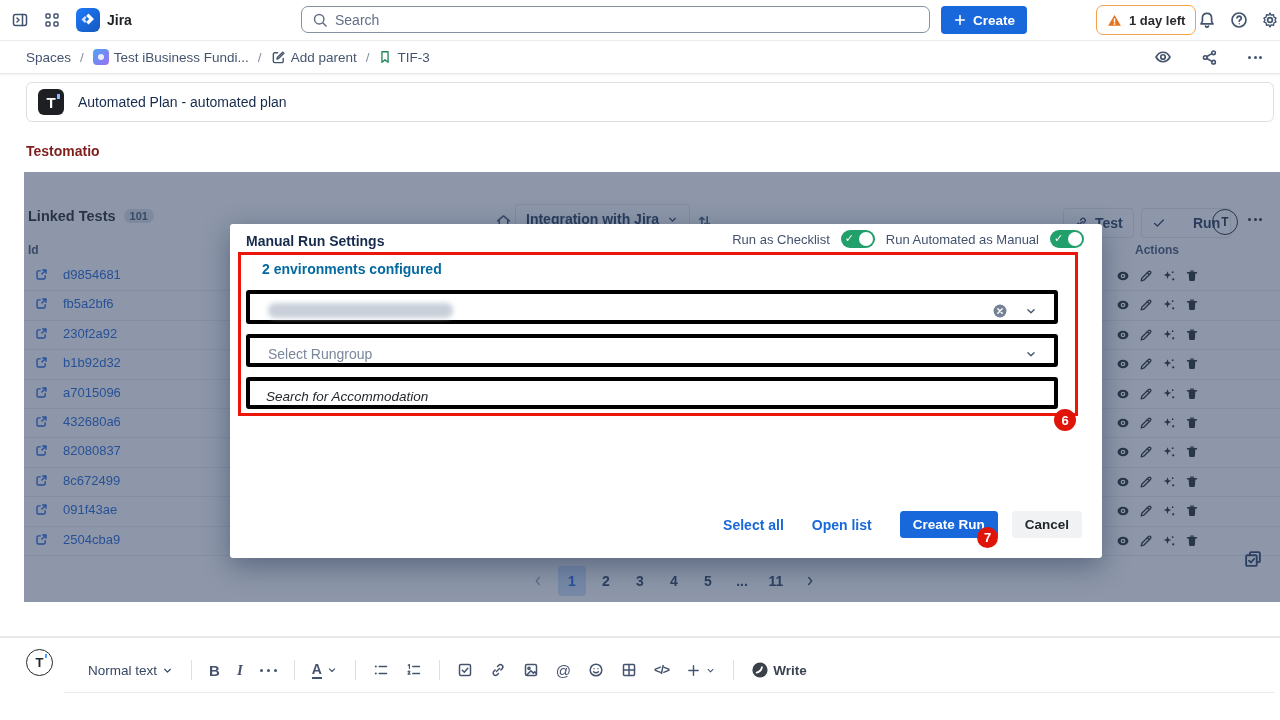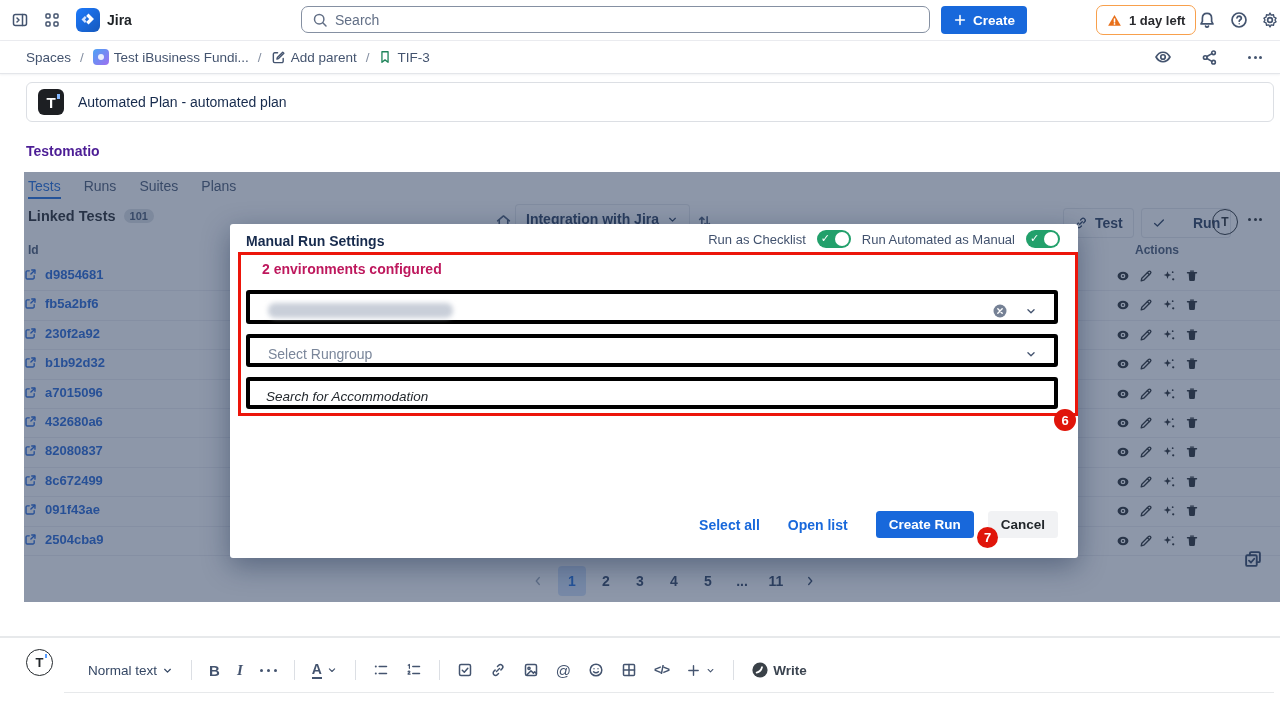--- a/index.html
+++ b/index.html
@@ -34,53 +34,53 @@
   .crumb-actions{position:absolute;right:10px;top:4px;display:flex;gap:16px;align-items:center;color:#44546F;}
   .crumb-actions .act{width:30px;height:24px;display:flex;align-items:center;justify-content:center;cursor:pointer;}
 
   
   .plan-card{position:absolute;left:26px;top:82px;width:1248px;height:40px;border:1px solid #DCDFE4;border-radius:6px;
              box-sizing:border-box;display:flex;align-items:center;gap:14px;padding-left:11px;background:#fff;}
   .tlogo{width:26px;height:26px;border-radius:6px;background:#1D1F23;color:#fff;display:flex;align-items:center;
          justify-content:center;font-size:15px;font-weight:bold;position:relative;}
   .tlogo::after{content:"";position:absolute;right:4px;top:5px;width:3px;height:5px;background:#85B8FF;}
   .plan-title{font-size:14px;color:#172B4D;}
-  .widget-heading{position:absolute;left:26px;top:143px;font-size:14px;font-weight:bold;color:#4c1d95;}
+  .widget-heading{position:absolute;left:26px;top:143px;font-size:14px;font-weight:bold;color:#7f1d1d;}
 
   
   .widget{position:absolute;left:24px;top:172px;width:1256px;height:430px;background:#fff;overflow:hidden;}
   .tabs{position:absolute;left:4px;top:0;height:28px;display:flex;gap:23px;align-items:center;font-size:14px;color:#44546F;}
   .tab{cursor:pointer;height:26px;display:flex;align-items:center;}
   .tab.active{color:#1868DB;box-shadow:inset 0 -2px 0 #1868DB;}
   .lt-title{position:absolute;left:4px;top:36px;font-size:14.5px;font-weight:bold;color:#1D2125;display:flex;gap:8px;align-items:center;}
   .count-badge{font-size:11px;font-weight:bold;color:#44546F;background:#DCDFE4;border-radius:8px;padding:1px 6px;}
   .wbtn{background:rgba(255,255,255,.55);border:1px solid rgba(223,225,230,.8);border-radius:4px;display:flex;
         align-items:center;gap:7px;font-size:14px;font-weight:600;color:#253858;padding:0 10px;height:30px;
         box-sizing:border-box;cursor:pointer;}
   .colhead{position:absolute;font-size:12px;font-weight:bold;color:#44546F;}
   .trow{position:relative;height:28.4px;border-bottom:1px solid #EDEEF2;}
-  .trow .idcell{position:absolute;left:0;top:5px;display:flex;gap:8px;align-items:center;color:#1E62D6;
-                font-size:13px;font-weight:bold;cursor:pointer;}
+  .trow .idcell{position:absolute;left:11px;top:5px;display:flex;gap:15px;align-items:center;color:#1E62D6;
+                font-size:13px;font-weight:normal;cursor:pointer;}
   .trow .acts{position:absolute;left:1092px;top:7px;display:flex;gap:9px;color:#22272B;}
   .trow .acts span{cursor:pointer;}
   .pager{position:absolute;left:500px;top:394px;display:flex;align-items:center;gap:6px;font-size:14px;font-weight:600;color:#2C3E5D;}
   .pgnum{min-width:28px;height:30px;display:flex;align-items:center;justify-content:center;border-radius:4px;cursor:pointer;}
   .pgnum.active{background:#CFE1FB;color:#1868DB;}
   .pg-prev{color:#9AA5B5;}
   .overlay{position:absolute;left:0;top:0;right:0;bottom:0;background:rgba(48,66,99,.55);z-index:5;}
 
   
   .modal{position:absolute;left:230px;top:224px;width:848px;height:334px;background:#fff;border-radius:3px;
-         box-shadow:0 8px 28px rgba(9,30,66,.4);z-index:10;}
+         box-shadow:0 8px 28px rgba(9,30,66,.4);z-index:10;padding-left:24px;}
   .modal-title{position:absolute;left:16px;top:9px;font-size:14px;font-weight:bold;color:#172B4D;}
   .toggle-row{position:absolute;right:18px;top:6px;display:flex;align-items:center;gap:11px;font-size:13px;color:#42526E;}
   .toggle{width:34px;height:18px;border-radius:10px;background:#22A06B;position:relative;cursor:pointer;}
   .toggle::after{content:"";position:absolute;right:2px;top:2px;width:14px;height:14px;border-radius:50%;background:#fff;}
   .toggle .tick{position:absolute;left:4px;top:1.5px;color:#fff;font-size:11px;}
-  .env-link{position:absolute;left:32px;top:37px;font-size:14px;font-weight:600;color:#be185d;cursor:pointer;}
+  .env-link{position:absolute;left:32px;top:37px;font-size:14px;font-weight:600;color:#0369a1;cursor:pointer;}
   .field{position:absolute;left:16px;width:812px;border:4px solid #000000;border-radius:3px;background:#fff;box-sizing:border-box;}
   .blurblob{position:absolute;left:18px;top:9px;width:185px;height:15px;border-radius:7px;background:#C9CFD9;filter:blur(2.5px);}
   .field .ph{position:absolute;left:18px;top:8px;font-size:14px;color:#7A869A;}
   .field .val{position:absolute;left:16px;top:8px;font-size:13.5px;color:#24292E;}
   .field .rightic{position:absolute;top:9px;color:#758195;cursor:pointer;}
   .modal-foot{position:absolute;right:20px;top:287px;display:flex;align-items:center;gap:28px;}
   .link-btn{font-size:14px;font-weight:600;color:#1868DB;cursor:pointer;}
   .btn-primary{height:27px;padding:0 13px;border-radius:3.5px;background:#1868DB;color:#fff;font-size:13.5px;
                font-weight:600;display:flex;align-items:center;cursor:pointer;}
   .btn-subtle{height:27px;padding:0 13px;border-radius:3.5px;background:#F1F2F4;color:#22272B;font-size:13.5px;
@@ -241,26 +241,20 @@
 
   <div class="plan-card">
     <span class="tlogo">T</span>
     <span class="plan-title">Automated Plan - automated plan</span>
   </div>
 
   <div class="widget-heading">Testomatio</div>
 
   <div class="widget">
 
-    <div class="tabs">
-      <span class="tab active">Tests</span>
-      <span class="tab">Runs</span>
-      <span class="tab">Suites</span>
-      <span class="tab">Plans</span>
-    </div>
 
     <div class="lt-title">
       <span>Linked Tests</span>
       <span class="count-badge">101</span>
     </div>
 
     <span class="abs" style="left:471px;top:41px;color:#44546F;">
       <svg width="17" height="17" viewBox="0 0 16 16">
           <path d="M2.5 7.4L8 2.8l5.5 4.6"></path>
           <path d="M4 6.6v6.9h8V6.6"></path>

